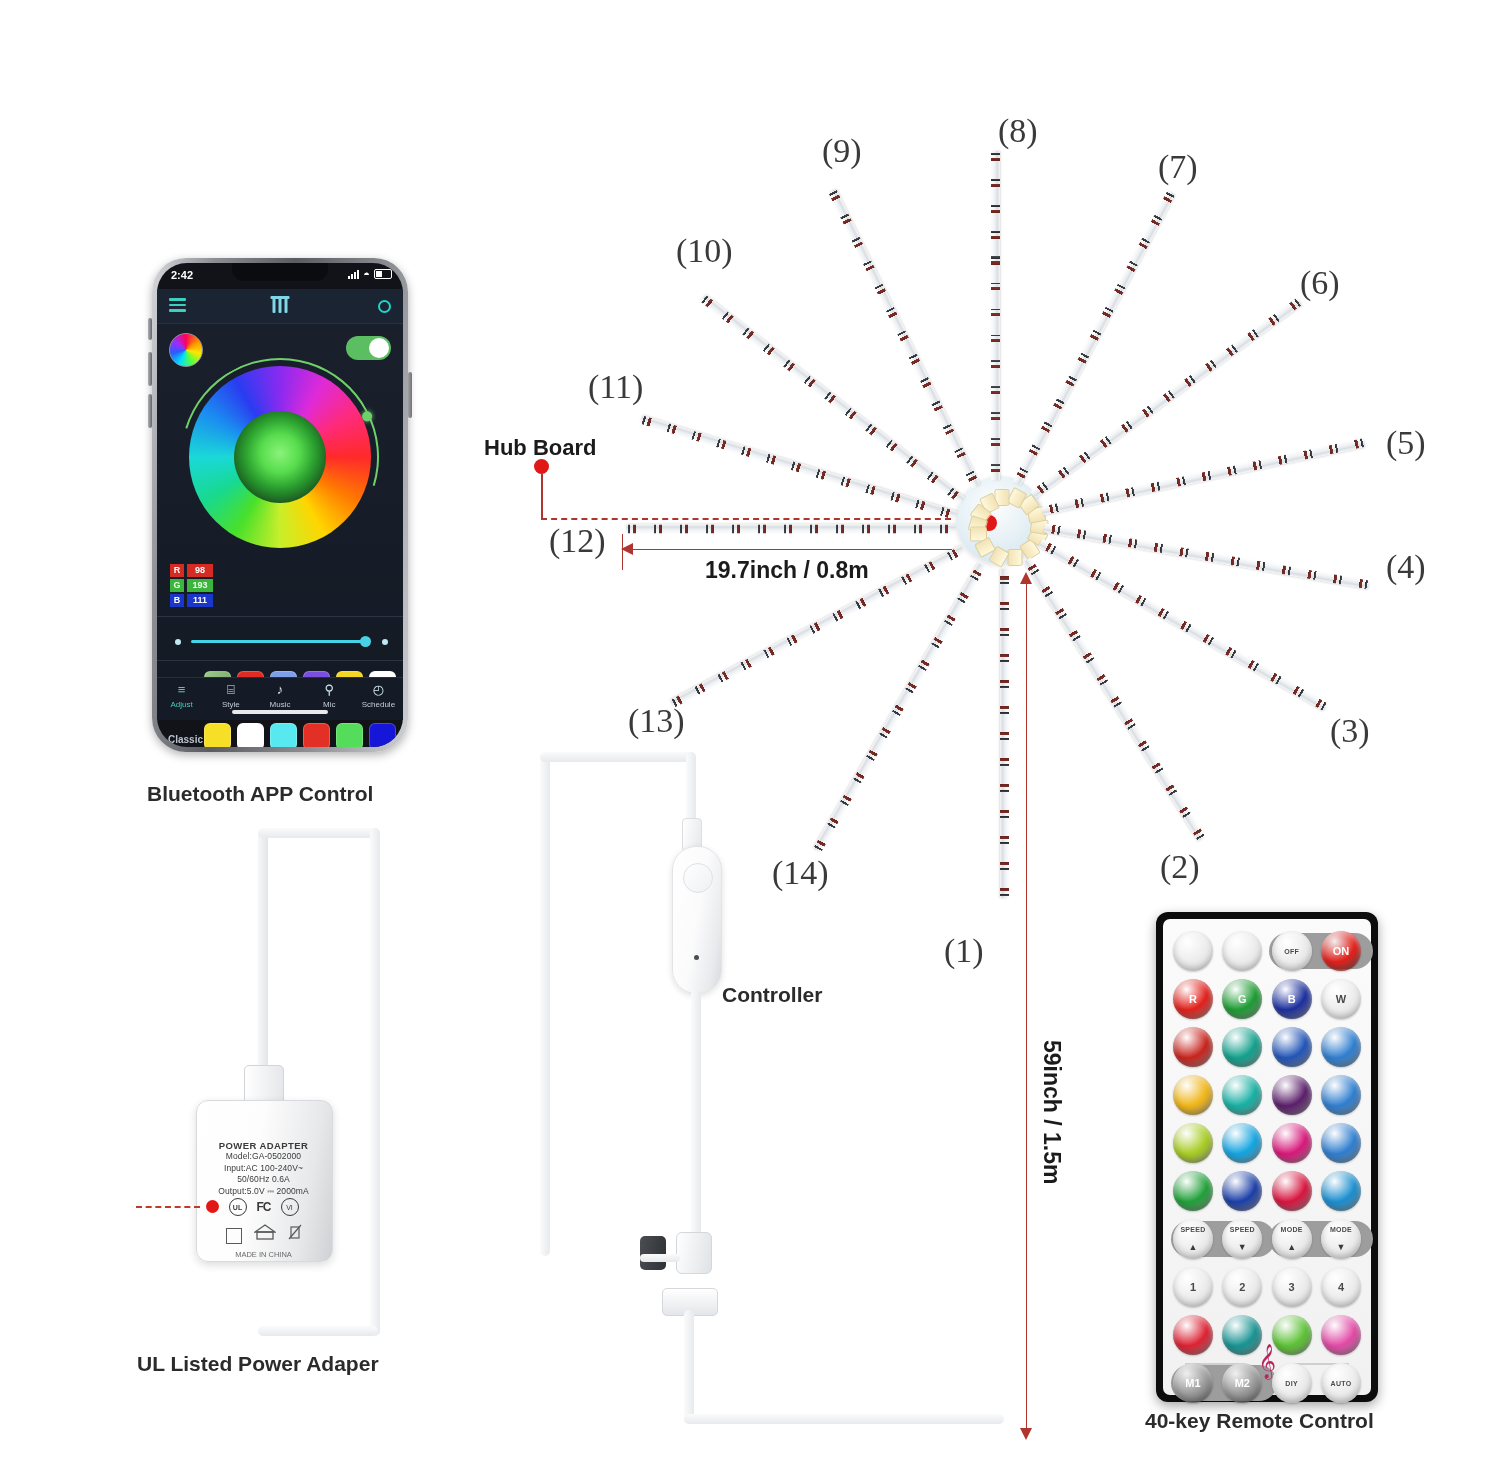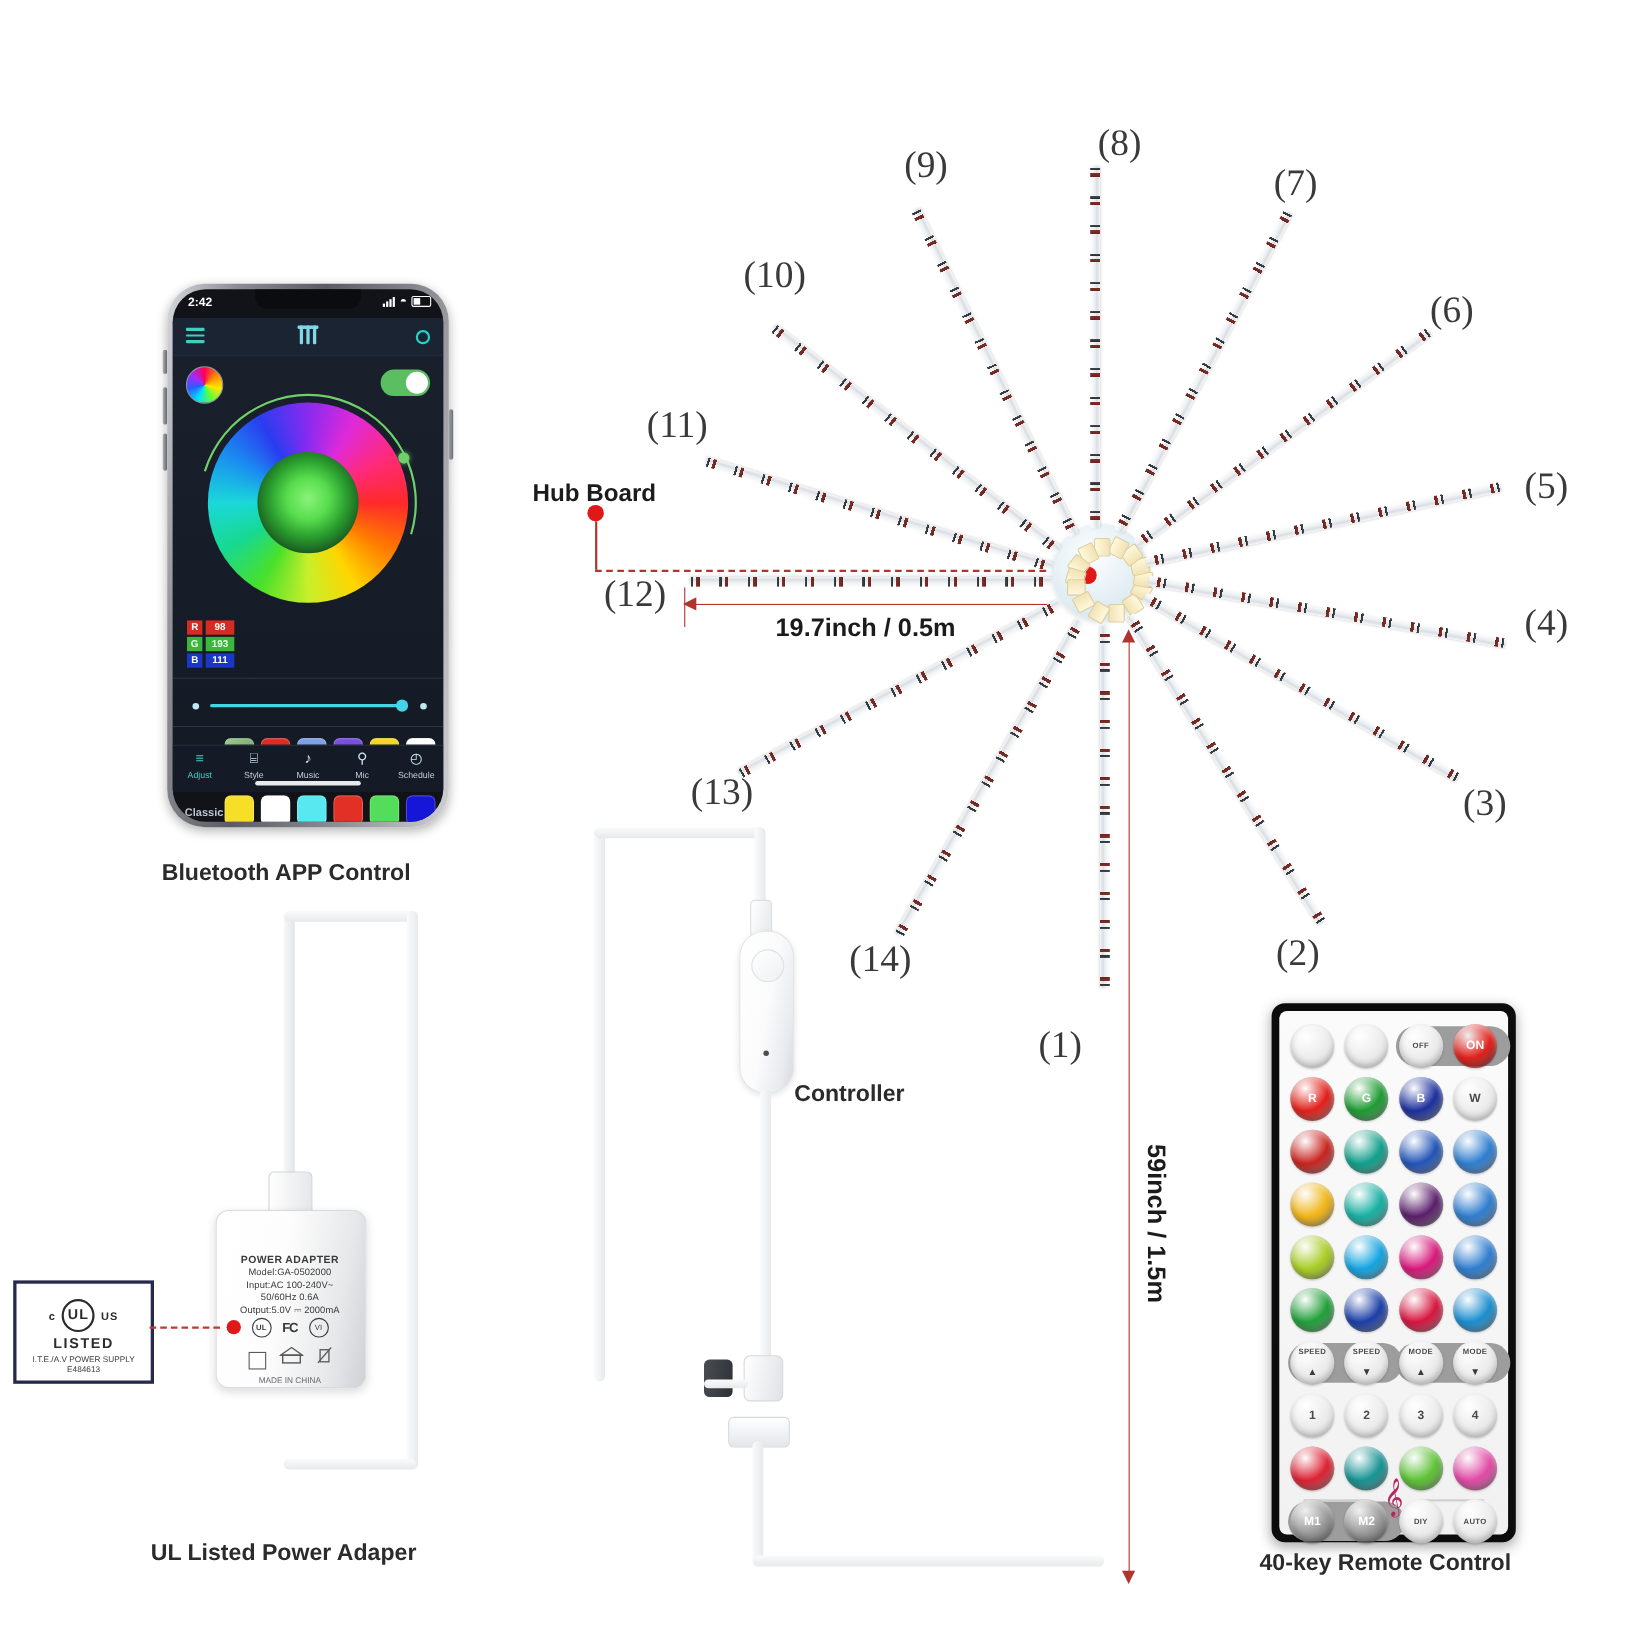--- a/index.html
+++ b/index.html
@@ -347,21 +347,21 @@
     </div>
 
   <div class="hubtxt" style="left:484px;top:435px;">Hub Board</div>
   <div id="hubDot2" style="left:534px;top:459px;"></div>
   <div class="dashV" style="left:541px;top:474px;height:44px;"></div>
   <div class="dashL" style="left:541px;top:518px;width:410px;"></div>
 
   <div class="solidV" style="left:622px;top:534px;height:36px;"></div>
   <div class="solidH" style="left:622px;top:549px;width:330px;"></div>
   <div class="arrowL" style="left:621px;top:543px;"></div>
-  <div class="dim" style="left:705px;top:557px;">19.7inch / 0.5m</div>
+  <div class="dim" style="left:705px;top:557px;">19.7inch / 0.8m</div>
 
   <div class="solidV" style="left:1026px;top:578px;height:860px;"></div>
   <div class="arrowU" style="left:1020px;top:572px;"></div>
   <div class="arrowD" style="left:1020px;top:1428px;"></div>
   <div class="vtext" style="left:1038px;top:1040px;">59inch / 1.5m</div>
 
   <div class="num" style="left:944px;top:932px;">(1)</div>
   <div class="num" style="left:1160px;top:848px;">(2)</div>
   <div class="num" style="left:1330px;top:712px;">(3)</div>
   <div class="num" style="left:1386px;top:548px;">(4)</div>
@@ -427,33 +427,23 @@
       <span style="display:inline-block;">
         <svg width="14" height="16" viewBox="0 0 14 16">
             <rect x="3" y="3" width="8" height="11" fill="none" stroke="#5a5a5a" stroke-width="1.2"></rect>
             <line x1="1" y1="15" x2="13" y2="1" stroke="#5a5a5a" stroke-width="1.2"></line>
           </svg>
       </span>
     </div>
   </div>
   <div id="madein">MADE IN CHINA</div>
 
-  <div id="ulbadge">
-    <div class="l1">
-      <span style="font-size:10px;">c</span>
-      <span style="display:inline-block;border:2px solid #2b2b2b;border-radius:50%;width:26px;height:26px;line-height:24px;font-size:13px;vertical-align:middle;">UL</span>
-      <span style="font-size:10px;">US</span>
-    </div>
-    <div class="l2">LISTED</div>
-    <div class="l3">I.T.E./A.V POWER SUPPLY</div>
-    <div class="l4">E484613</div>
-  </div>
   <div class="dashL" style="left:136px;top:1206px;width:64px;border-top:2px dashed #c0392b;"></div>
   <div style="position:absolute;left:206px;top:1200px;width:13px;height:13px;border-radius:50%;background:#e11818;"></div>
-  <div class="cap" style="left:137px;top:1352px;margin-top:48px;">UL Listed Power Adaper</div>
+  <div class="cap" style="left:137px;top:1352px;">UL Listed Power Adaper</div>
 
   <div id="remote">
     <div id="remoteIn">
       <div id="remoteRows">
           <div class="rrow">
             <div class="greyband" style="left: 96px; top: 2px; width: 104px; height: 36px;"></div>
             <div class="rbtn wht"></div>
             <div class="rbtn wht"></div>
             <div class="rbtn wht">
               <span class="tiny">OFF</span>

